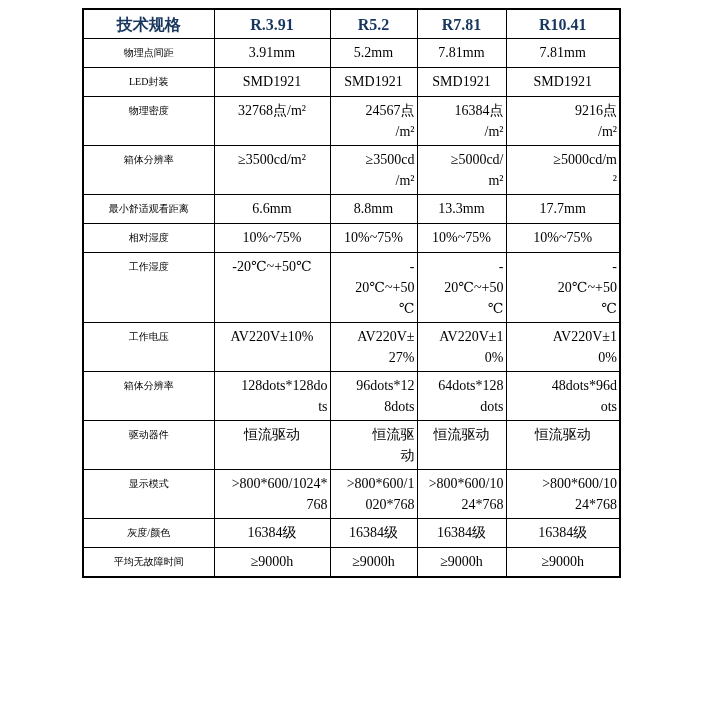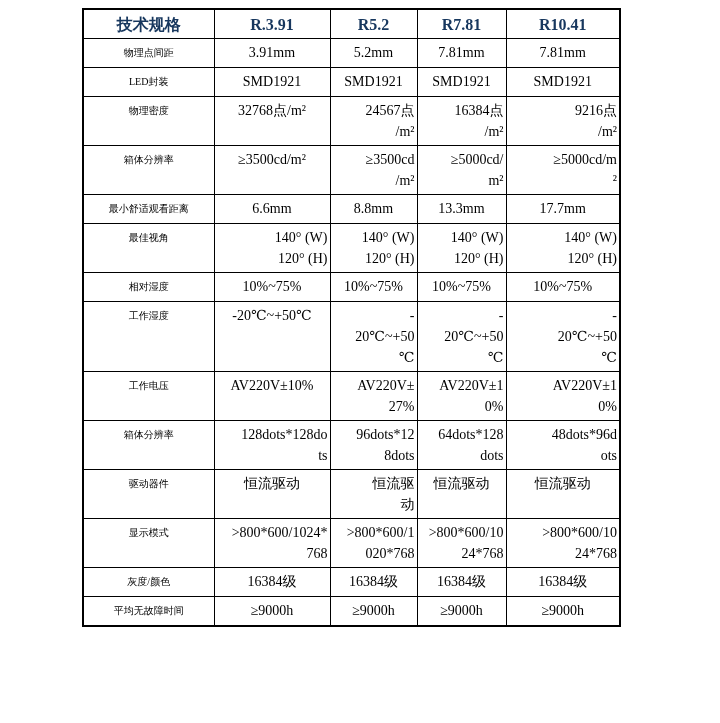--- a/index.html
+++ b/index.html
@@ -108,31 +108,20 @@
 ²</td>
         </tr>
         <tr>
           <th>最小舒适观看距离</th>
           <td>6.6mm</td>
           <td>8.8mm</td>
           <td>13.3mm</td>
           <td>17.7mm</td>
         </tr>
         <tr>
-          <th>最佳视角</th>
-          <td class="multiline">140° (W)
-120° (H)</td>
-          <td class="multiline">140° (W)
-120° (H)</td>
-          <td class="multiline">140° (W)
-120° (H)</td>
-          <td class="multiline">140° (W)
-120° (H)</td>
-        </tr>
-        <tr>
           <th>相对湿度</th>
           <td>10%~75%</td>
           <td>10%~75%</td>
           <td>10%~75%</td>
           <td>10%~75%</td>
         </tr>
         <tr>
           <th>工作湿度</th>
           <td>-20℃~+50℃</td>
           <td class="multiline">-

